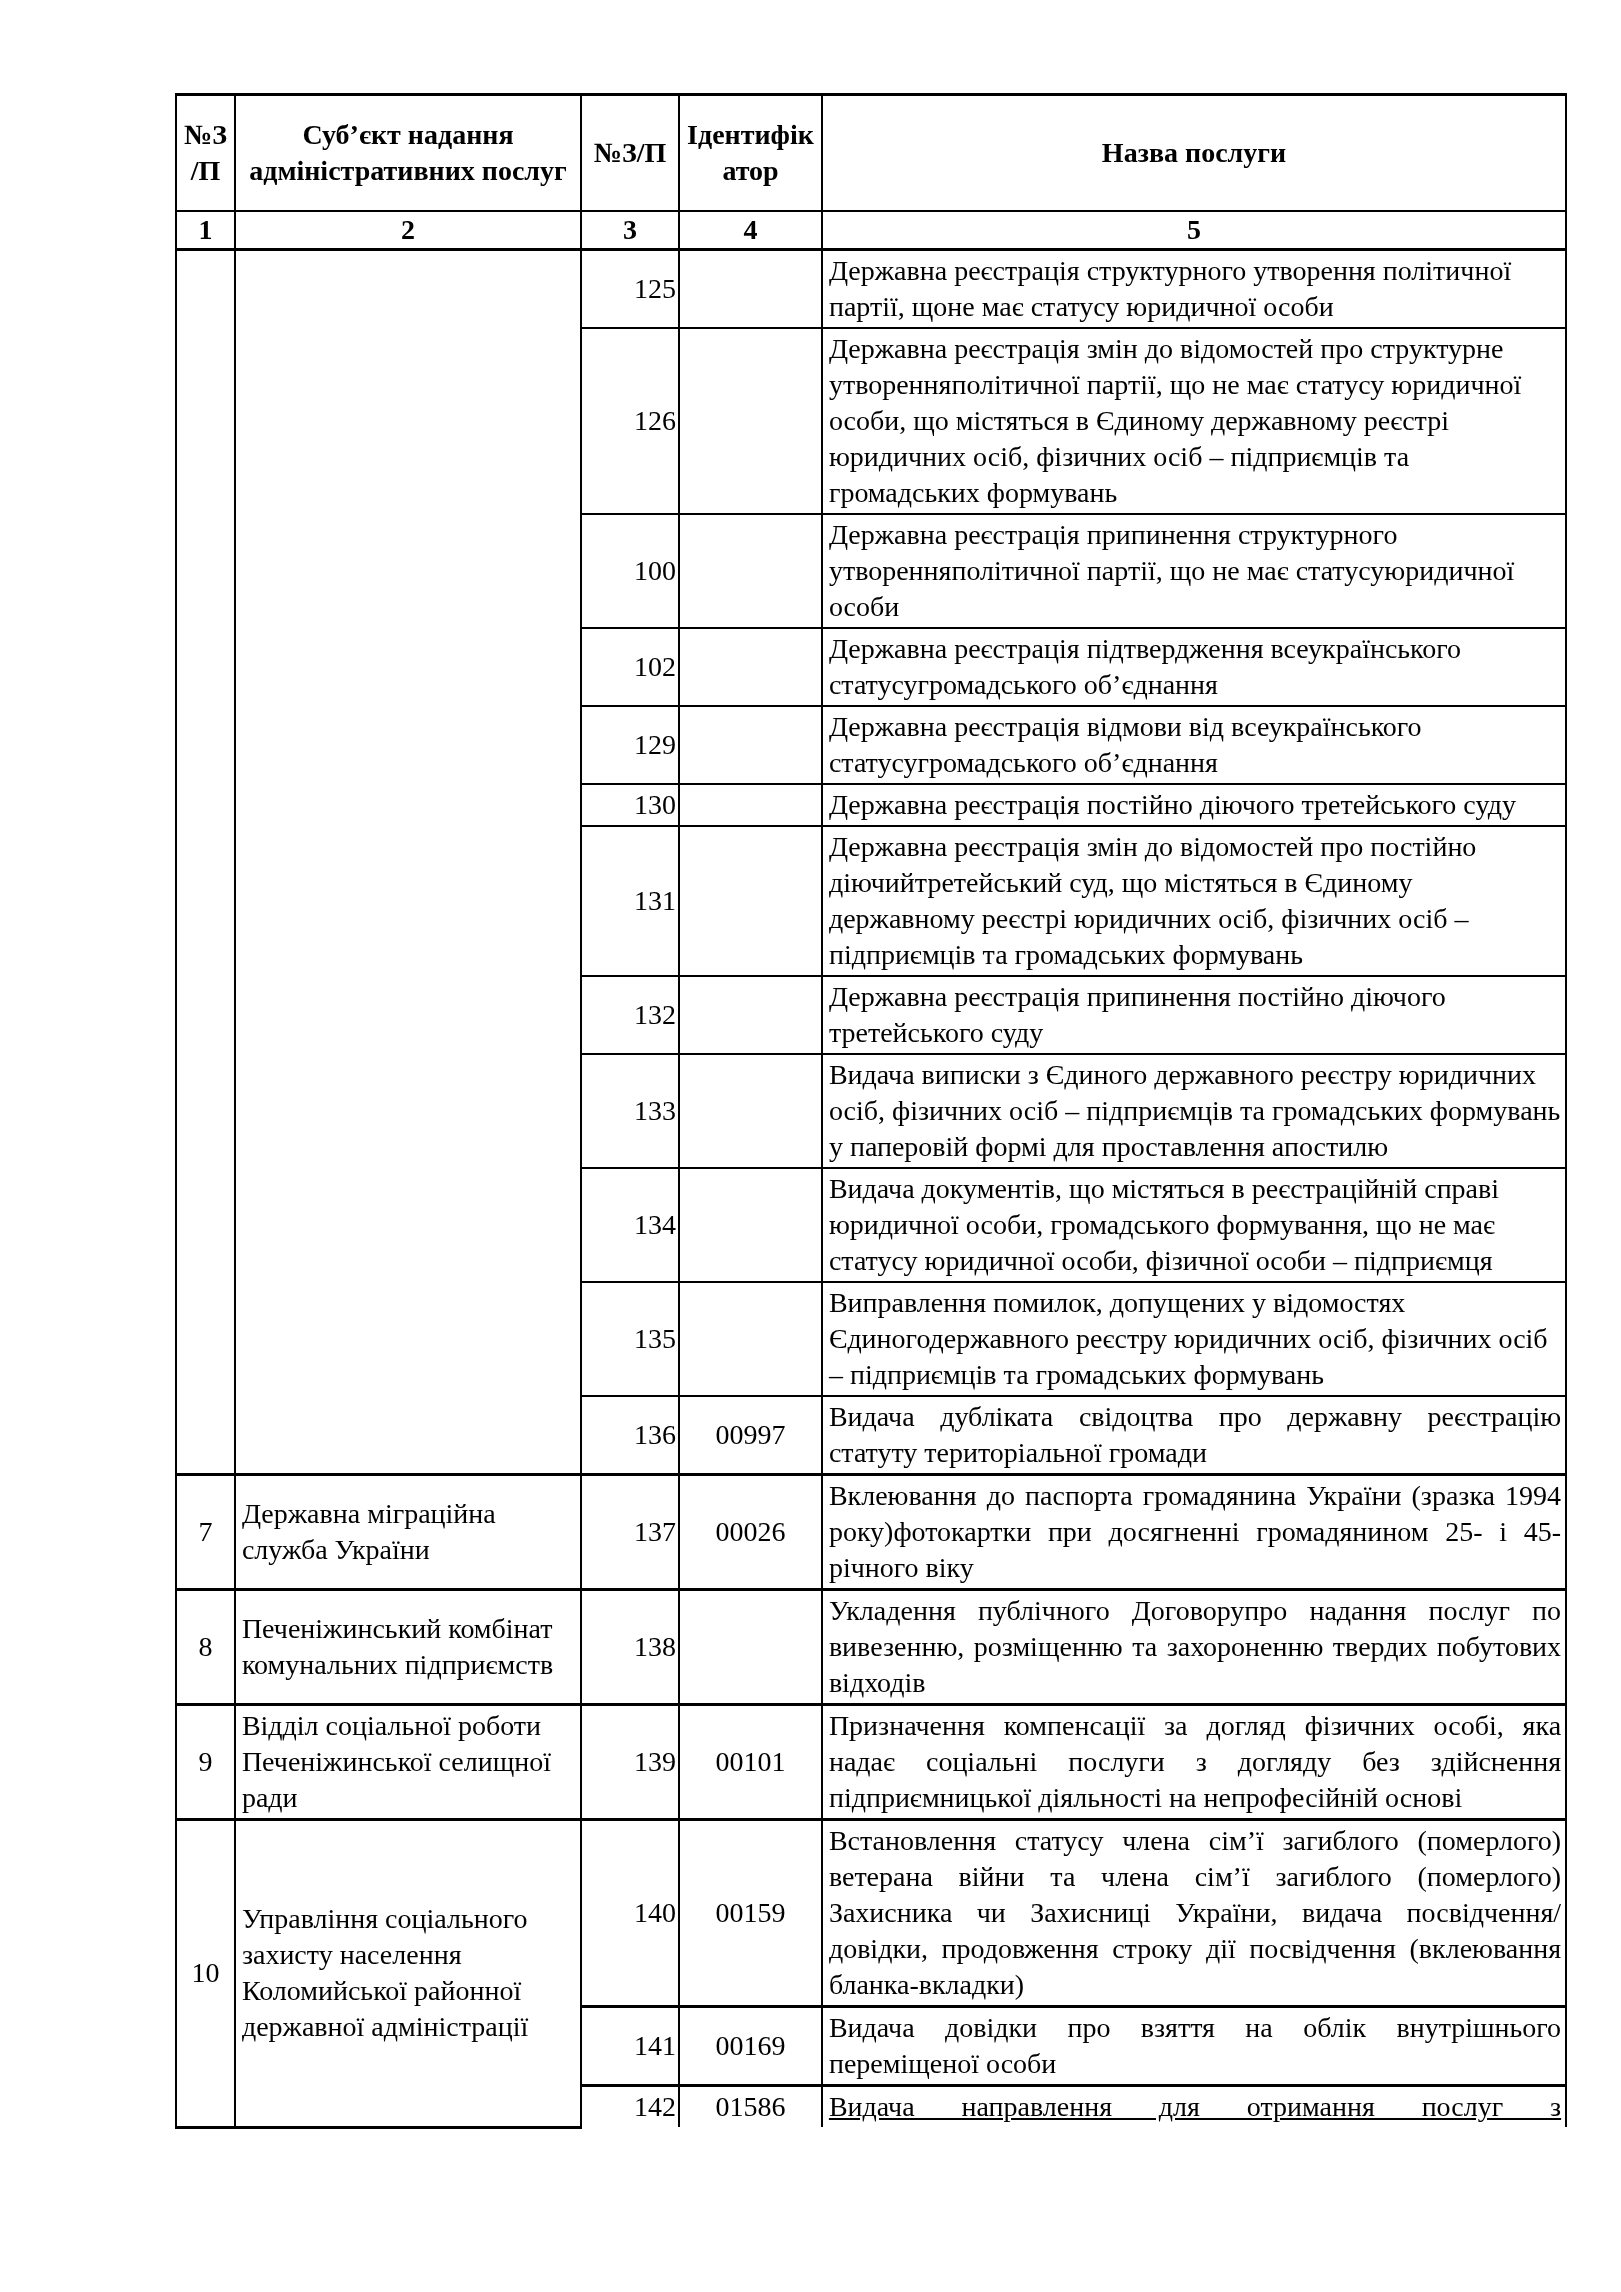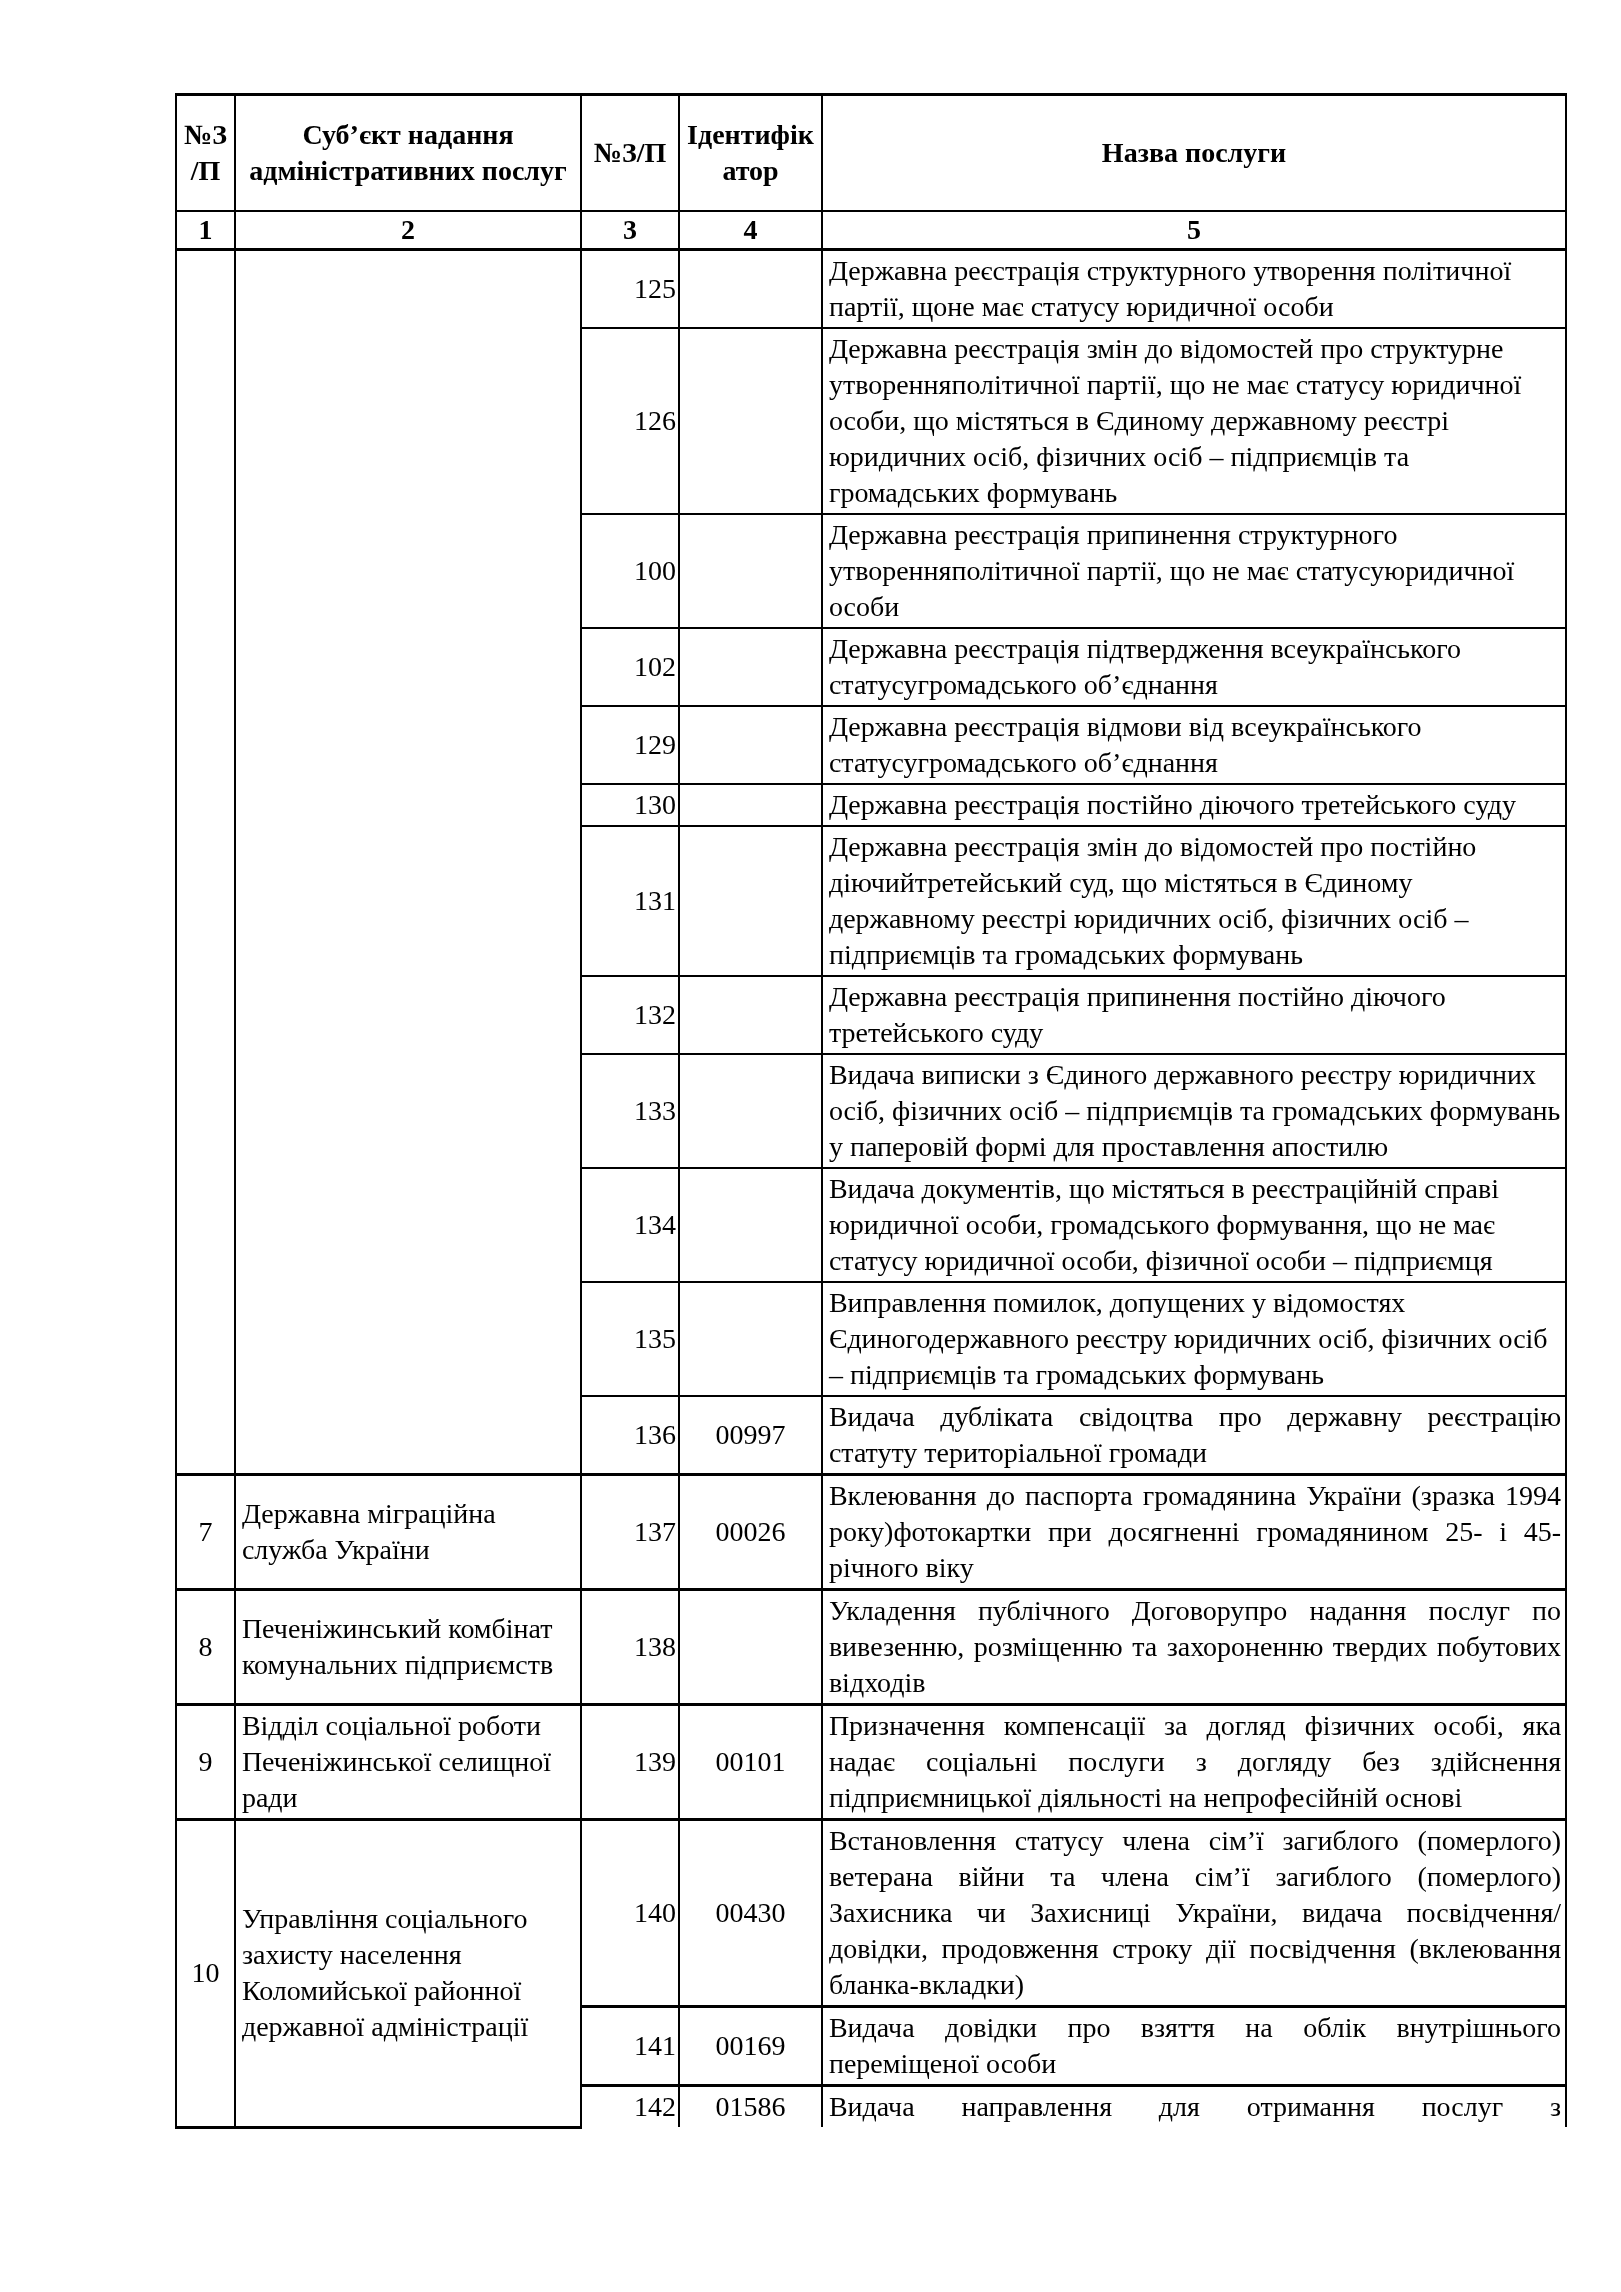--- a/index.html
+++ b/index.html
@@ -47,21 +47,21 @@
   tr.head-row th { height: 110px; border-bottom: 2.9px solid #000; }
   tr.head-row th.wrap { white-space: pre-line; }
   tr.index-row th { height: 35px; border-bottom: 3.9px solid #000; padding: 0 2px; }
   td.c-no    { text-align: center; vertical-align: middle; padding: 2px 2px; }
   td.c-subject { vertical-align: middle; padding: 2px 5.9px; }
   td.c-num   { text-align: right; vertical-align: middle; padding: 2px 2px; }
   td.c-id    { text-align: center; vertical-align: middle; padding: 2px 19px; }
   td.c-name  { text-align: left; vertical-align: middle; padding: 2px 3.9px 2px 5.9px; }
   td.al-left { text-align: left; }
   td.al-justify { text-align: justify; }
-  td.al-justify-last { text-align: justify; text-align-last: justify; }
+  td.al-justify-last { text-align: justify; text-align-last: justify; text-decoration: underline; }
   td.t-top { border-top-width: 3.9px; }
   td.t-bottom { border-bottom: 3.9px solid #000; margin-left: 40px; }
   td.b-none { border-bottom: 0; }
 </style>
 </head>
 <body>
 
 <div class="page">
   <table class="services">
     <colgroup>
@@ -170,21 +170,21 @@
           <td class="c-no t-top" rowspan="1">9</td>
           <td class="c-subject t-top" rowspan="1">Відділ соціальної роботи Печеніжинської селищної ради</td>
           <td class="c-num t-top">139</td>
           <td class="c-id t-top">00101</td>
           <td class="c-name al-justify t-top">Призначення компенсації за догляд фізичних особі, яка надає соціальні послуги з догляду без здійснення підприємницької діяльності на непрофесійній основі</td>
         </tr>
         <tr>
           <td class="c-no t-top t-bottom" rowspan="3">10</td>
           <td class="c-subject t-top t-bottom" rowspan="3">Управління соціального захисту населення Коломийської районної державної адміністрації</td>
           <td class="c-num t-top">140</td>
-          <td class="c-id t-top">00430</td>
+          <td class="c-id t-top">00159</td>
           <td class="c-name al-justify t-top">Встановлення статусу члена сім’ї загиблого (померлого) ветерана війни та члена сім’ї загиблого (померлого) Захисника чи Захисниці України, видача посвідчення/довідки, продовження строку дії посвідчення (вклеювання бланка-вкладки)</td>
         </tr>
         <tr>
           <td class="c-num t-top">141</td>
           <td class="c-id t-top">00169</td>
           <td class="c-name al-justify t-top">Видача довідки про взяття на облік внутрішнього переміщеної особи</td>
         </tr>
         <tr>
           <td class="c-num t-top b-none">142</td>
           <td class="c-id t-top b-none">01586</td>

